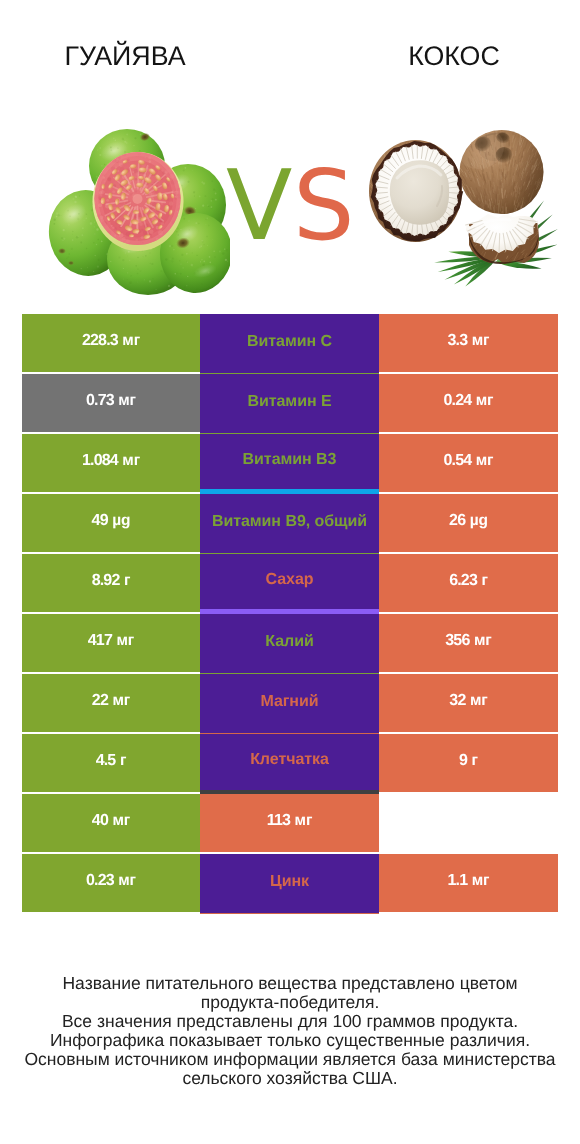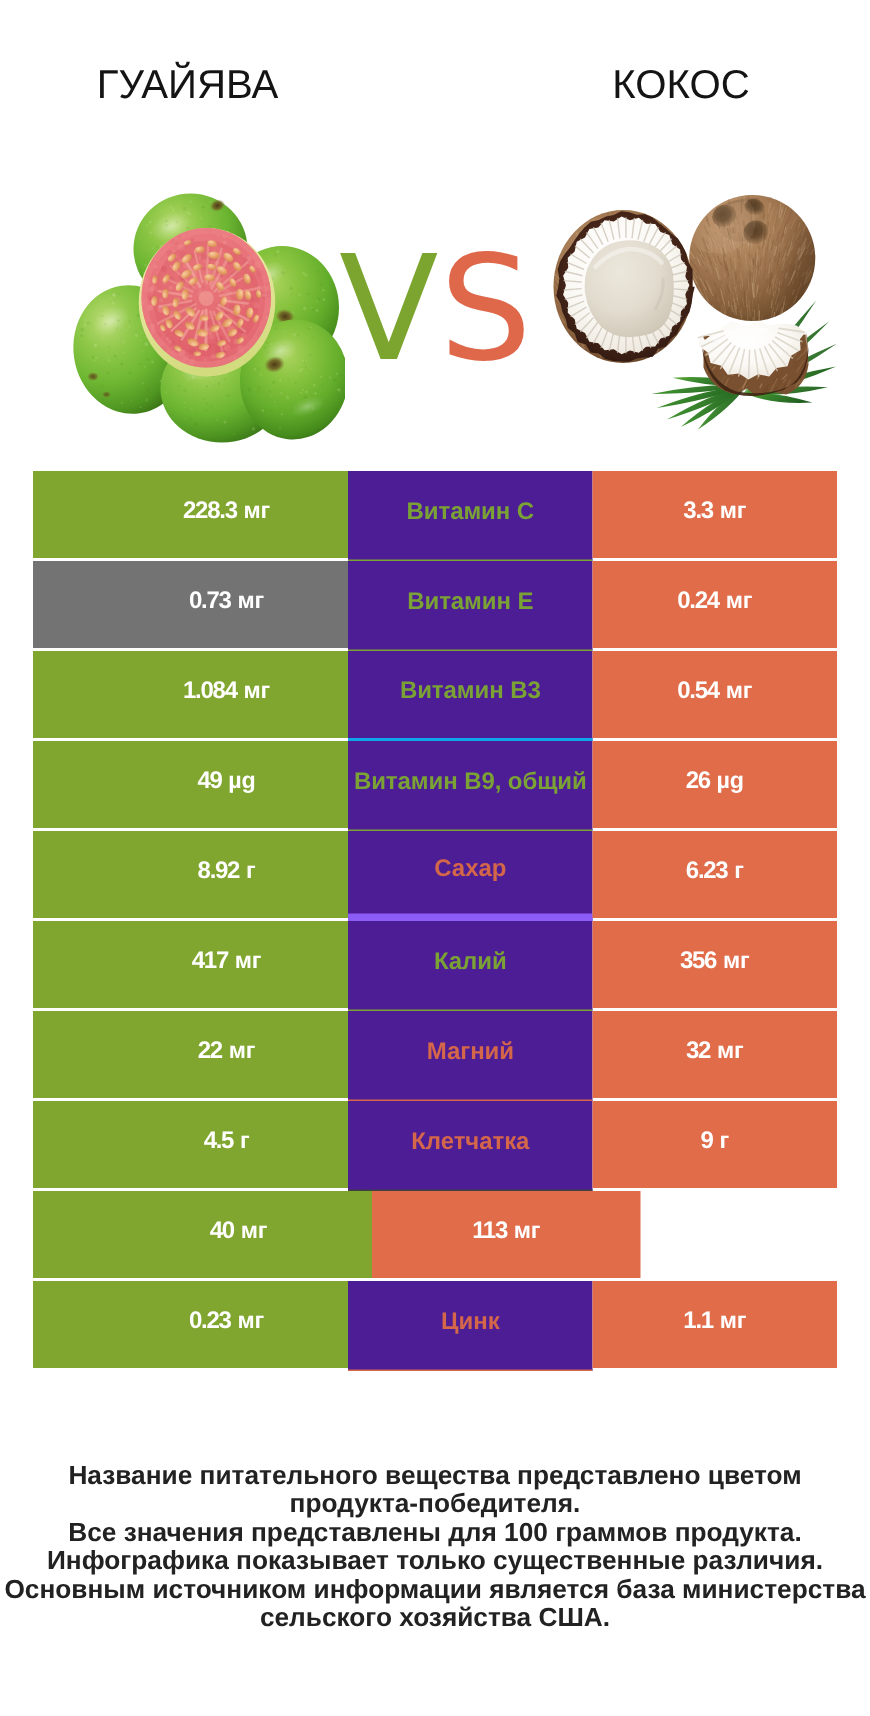--- a/index.html
+++ b/index.html
@@ -18,31 +18,31 @@
 
   .vsbox{position:absolute;left:0px;top:0px;width:580px;height:296px;}
   .vsv,.vss{position:absolute;font-family:"DejaVu Sans",sans-serif;font-size:97px;
             line-height:1;font-weight:normal;white-space:pre;}
   .vsv{left:226px;top:138px;color:#7ba52f;}
   .vss{left:293px;top:138px;color:#e0684a;}
 
   
   .tbl{position:absolute;left:22px;top:314px;width:536px;}
   .row{display:flex;height:60px;align-items:flex-start;}
-  .c-l{width:178px;height:58px;display:flex;align-items:center;justify-content:center;color:#ffffff;padding-left:48px;}
+  .c-l{width:178px;height:58px;display:flex;align-items:center;justify-content:center;color:#ffffff;}
   .c-m{width:179px;height:60px;display:flex;align-items:center;justify-content:center;box-sizing:border-box;background:#4c1d95;}
   .c-r{width:179px;height:58px;display:flex;align-items:center;justify-content:center;color:#ffffff;}
   .vwrap{display:flex;align-items:baseline;position:relative;top:-2px;}
   .val{font-size:16px;font-weight:bold;letter-spacing:-0.85px;}
   .unit{font-size:15.5px;font-weight:bold;margin-left:4.5px;letter-spacing:-0.1px;}
   .nutr{font-size:16px;font-weight:bold;white-space:nowrap;letter-spacing:-0.05px;position:relative;top:-2px;}
 
   
   .foot{position:absolute;left:0;top:974px;width:580px;text-align:center;
-        font-size:17.5px;line-height:19px;color:#222222;font-weight:bold;}
+        font-size:17.5px;line-height:19px;color:#222222;}
   .foot div{white-space:nowrap;}
 </style>
 </head>
 <body>
 
 <div class="page">
 
   <div class="hdr">
     <div class="title l">ГУАЙЯВА</div>
     <div class="title r">КОКОС</div>
@@ -2005,21 +2005,21 @@
           </span>
         </div>
       </div>
       <div class="row">
         <div class="c-l" style="background:#80a62f">
           <span class="vwrap">
             <span class="val">1.084</span>
             <span class="unit">мг</span>
           </span>
         </div>
-        <div class="c-m" style="border-bottom:2px solid #0ea5e9">
+        <div class="c-m" style="border-bottom:5px solid #0ea5e9">
           <span class="nutr" style="color:#7ba235">Витамин В3</span>
         </div>
         <div class="c-r" style="background:#e06c4a">
           <span class="vwrap">
             <span class="val">0.54</span>
             <span class="unit">мг</span>
           </span>
         </div>
       </div>
       <div class="row">
@@ -2090,21 +2090,21 @@
           </span>
         </div>
       </div>
       <div class="row">
         <div class="c-l" style="background:#80a62f">
           <span class="vwrap">
             <span class="val">4.5</span>
             <span class="unit">г</span>
           </span>
         </div>
-        <div class="c-m" style="border-bottom:1px solid #404040">
+        <div class="c-m" style="border-bottom:4px solid #404040">
           <span class="nutr" style="color:#d4674a">Клетчатка</span>
         </div>
         <div class="c-r" style="background:#e06c4a">
           <span class="vwrap">
             <span class="val">9</span>
             <span class="unit">г</span>
           </span>
         </div>
       </div>
       <div class="row">

